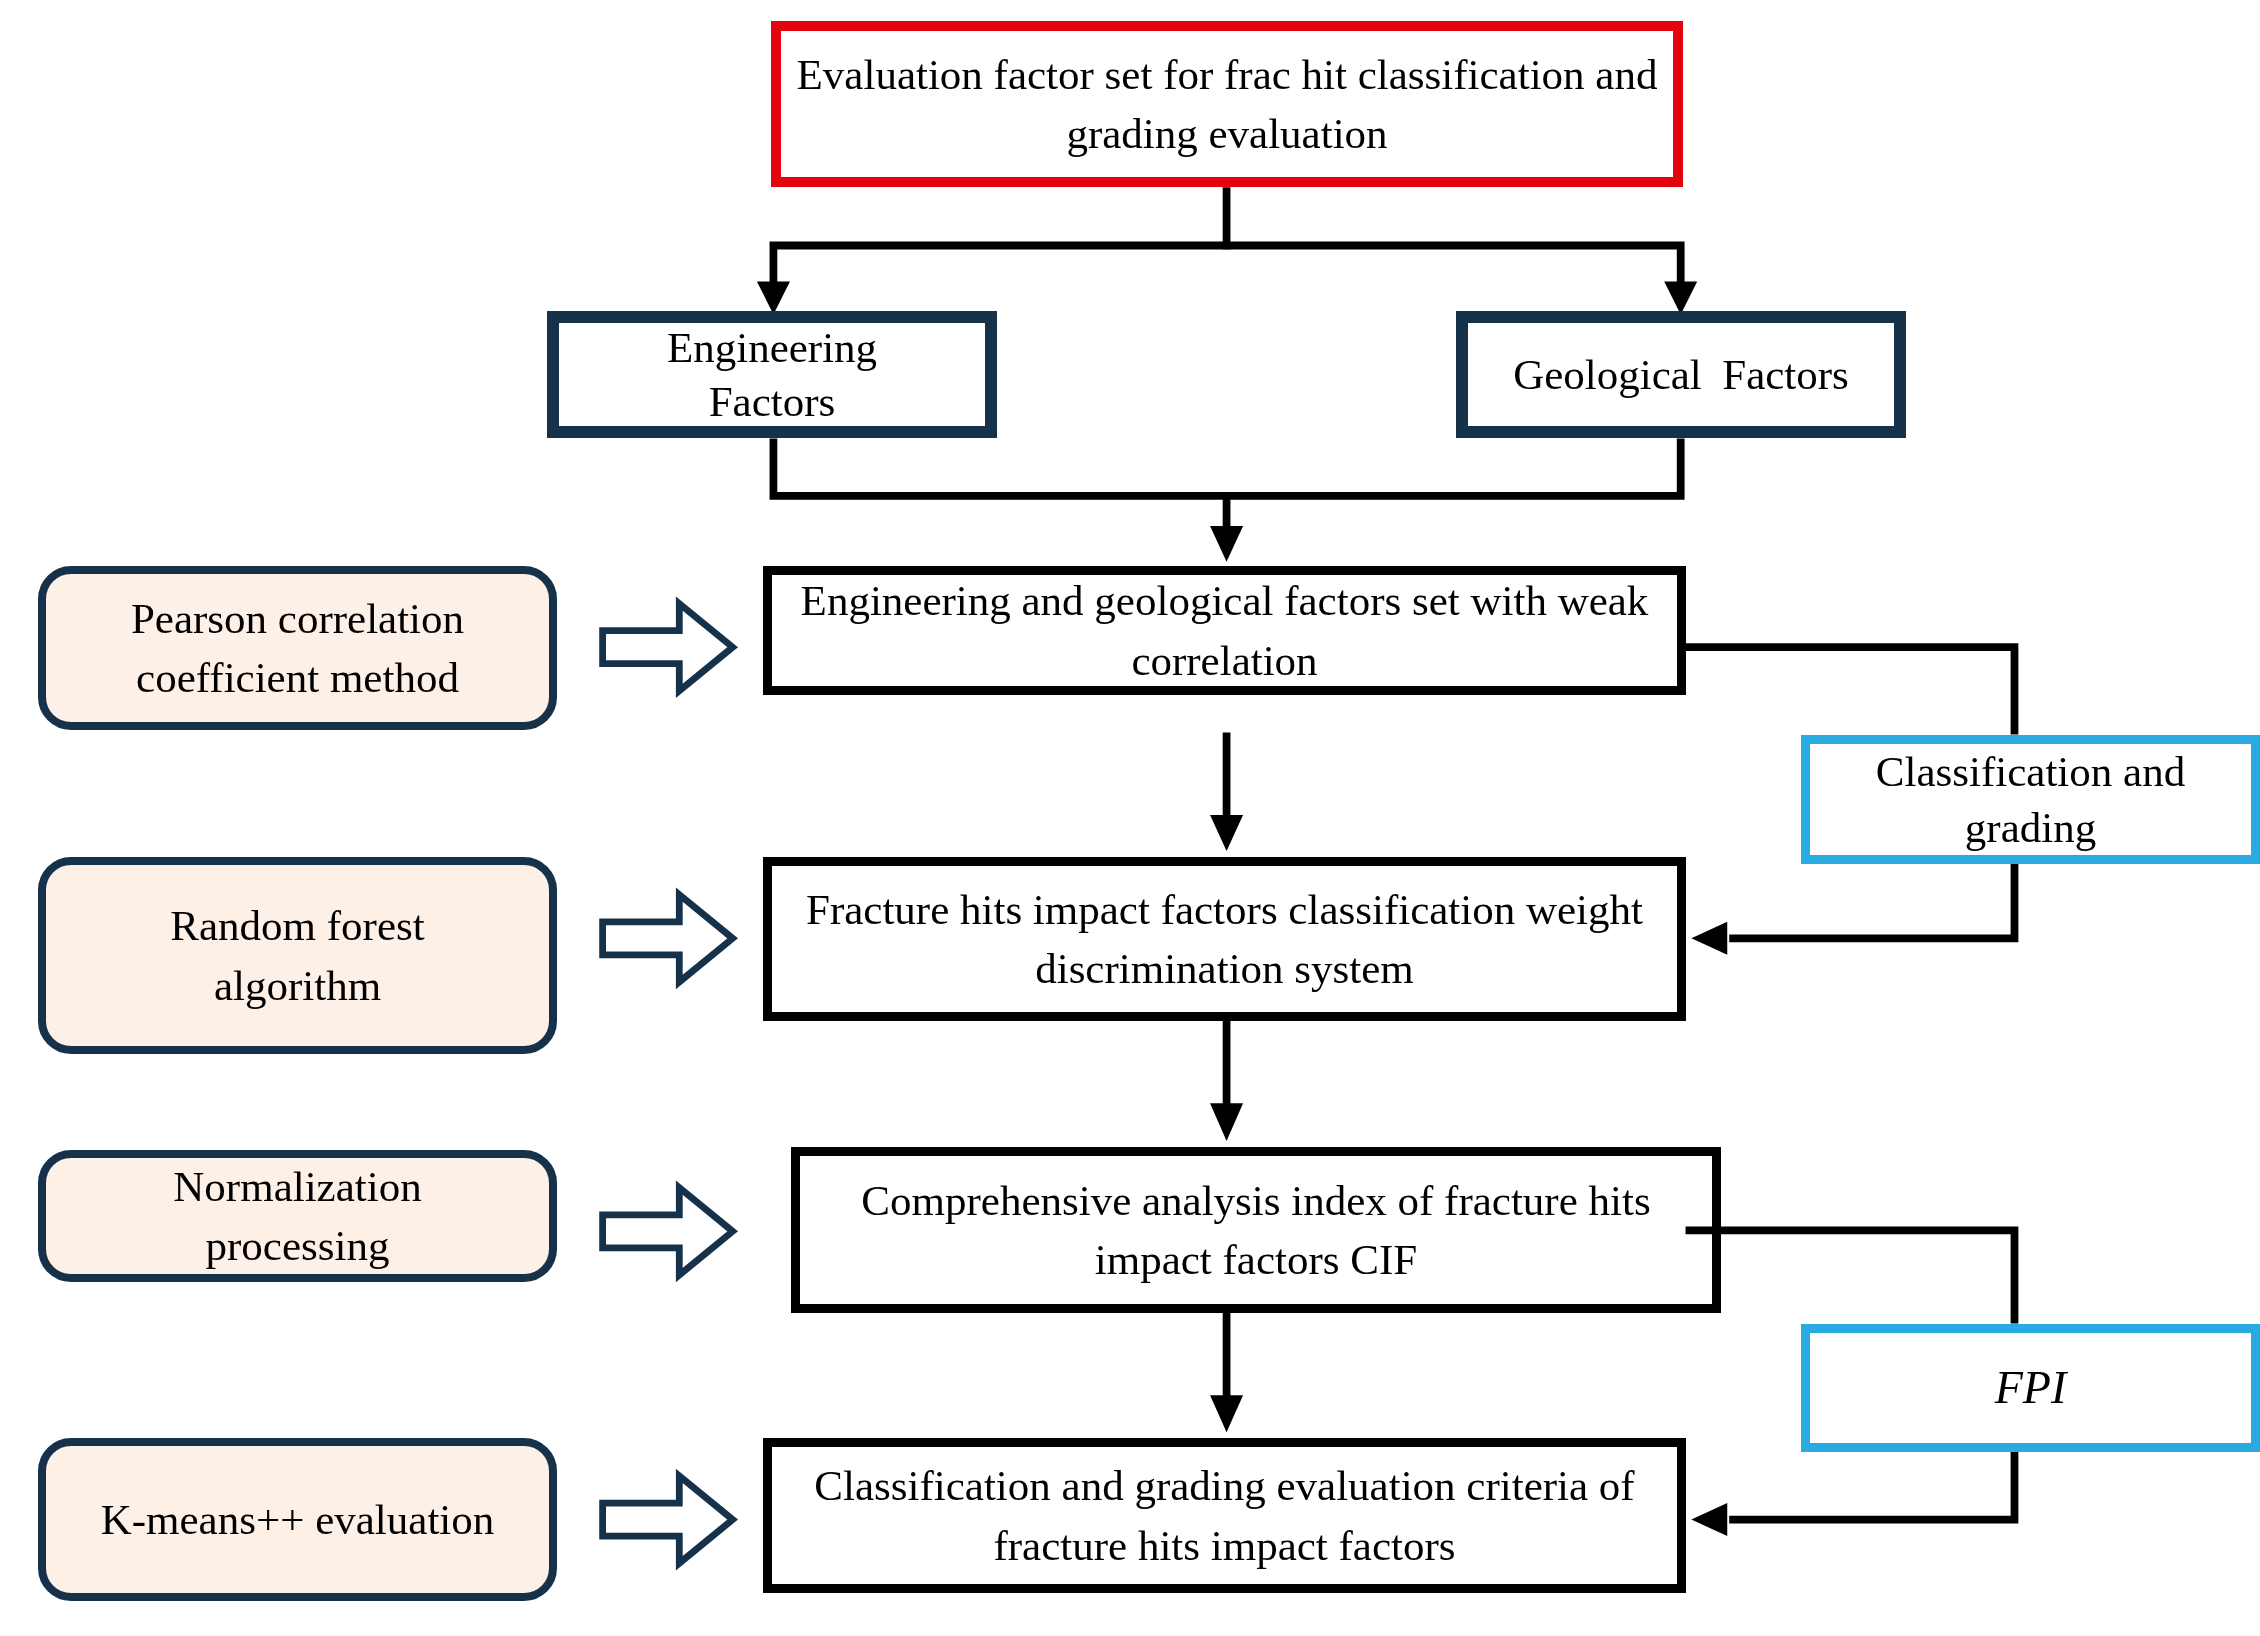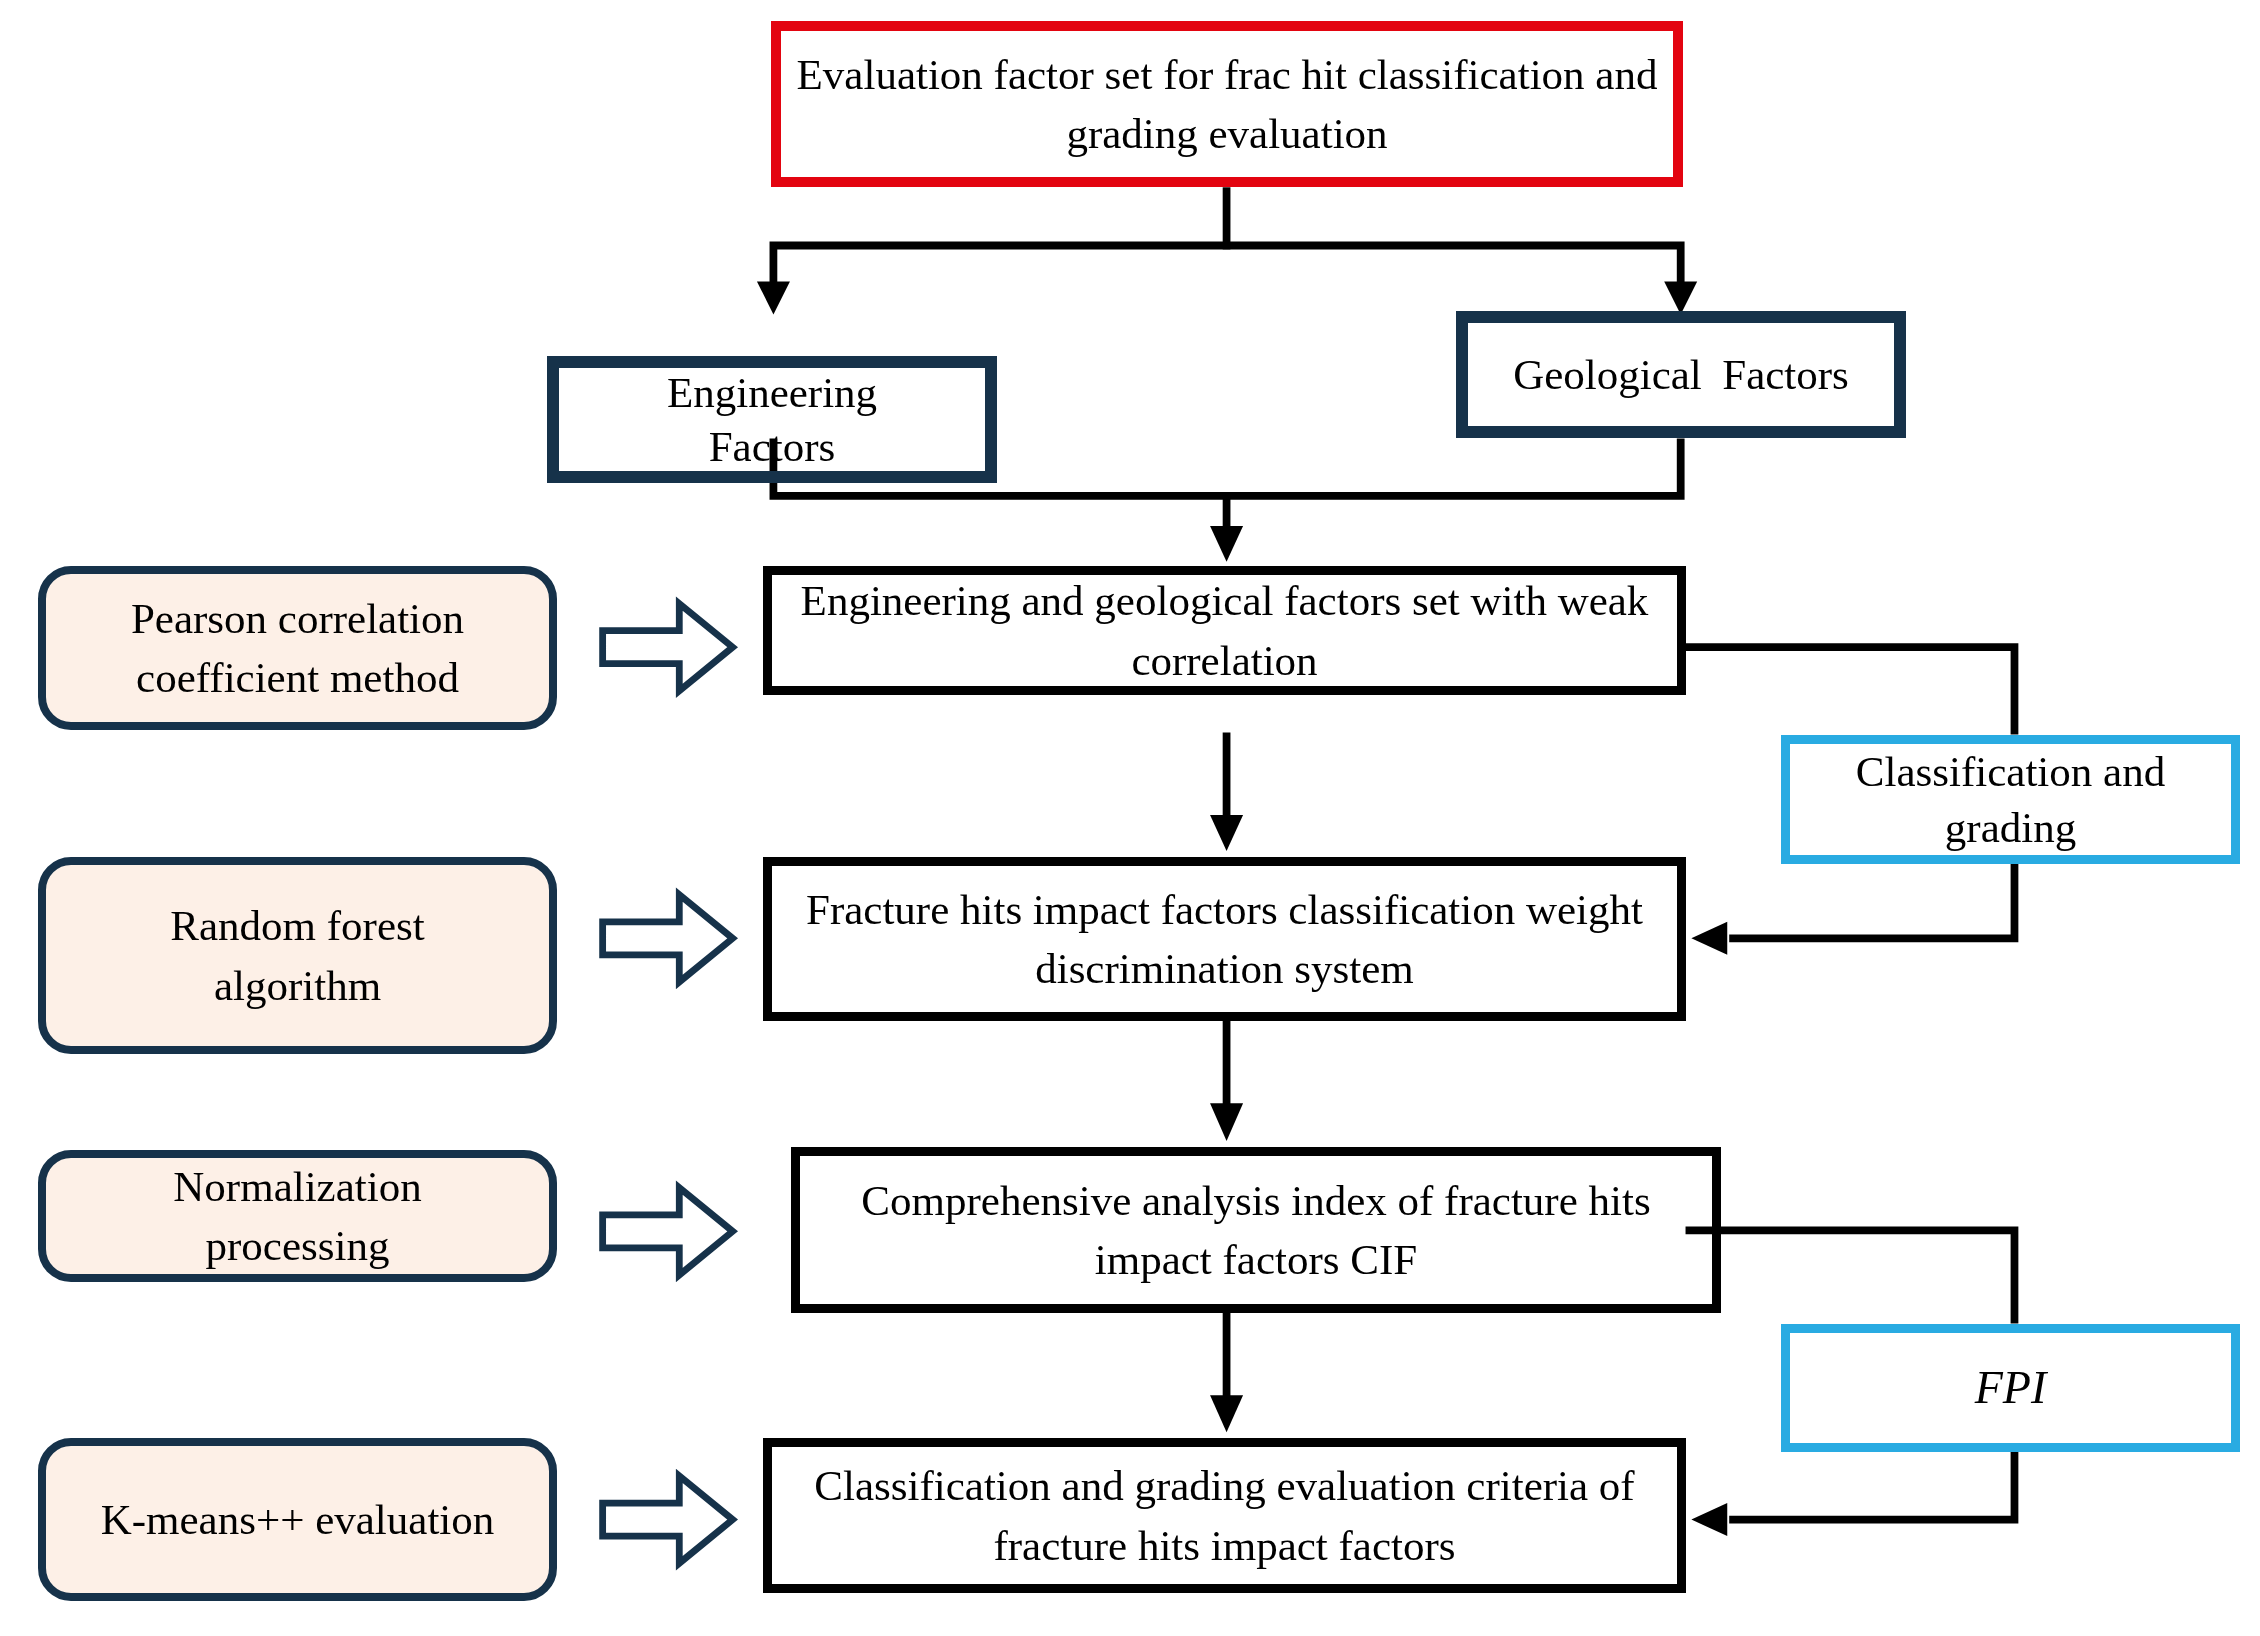--- a/index.html
+++ b/index.html
@@ -35,20 +35,21 @@
     background:var(--c-cream,#fdf0e7);
     padding:1px 41px;
   }
   .process-box{
     border:9.7px solid var(--c-line,#000);
     padding:0 21.3px;
   }
   .cyan-box{
     border:9.7px solid var(--c-cyan,#29abe2);
     padding:0 31px;
+    margin-left:20px;
   }
   .fpi{font-style:italic;font-size:46px;}
   svg.overlay{
     position:absolute;left:0;top:0;
     pointer-events:none;
   }
   .connector{stroke:var(--c-line,#000);stroke-width:8;fill:none;stroke-linejoin:miter;}
   .arrowhead{fill:var(--c-line,#000);stroke:none;}
   .block-arrow{fill:#ffffff;stroke:var(--c-navy,#16324a);stroke-width:7;stroke-linejoin:miter;}
 </style>
@@ -86,21 +87,21 @@
     <polygon class="arrowhead" points="1780,1549 1780,1583 1743,1566"></polygon>
 
     <path class="block-arrow" d="M621,650 H700 V622 L755,667 L700,712 V684 H621 Z"></path>
     <path class="block-arrow" d="M621,950 H700 V922 L755,967 L700,1012 V984 H621 Z"></path>
     <path class="block-arrow" d="M621,1252 H700 V1224 L755,1269 L700,1314 V1286 H621 Z"></path>
     <path class="block-arrow" d="M621,1549 H700 V1521 L755,1566 L700,1611 V1583 H621 Z"></path>
   </svg>
 
   <div class="box title-box" style="left:771px;top:21.3px;width:912px;height:166px;">Evaluation factor set for frac hit classification and grading evaluation</div>
 
-  <div class="box factor-box eng" style="left:547px;top:311px;width:450px;height:127px;margin-top:45px;">Engineering Factors</div>
+  <div class="box factor-box eng" style="left:547px;top:311px;width:450px;height:127px;">Engineering Factors</div>
   <div class="box factor-box geo" style="left:1456px;top:311px;width:450px;height:127px;">Geological Factors</div>
 
   <div class="box method-box" style="left:38px;top:566px;width:519px;height:164px;">Pearson correlation coefficient method</div>
   <div class="box method-box" style="left:38px;top:857px;width:519px;height:197px;">Random forest algorithm</div>
   <div class="box method-box" style="left:38px;top:1150px;width:519px;height:132px;">Normalization processing</div>
   <div class="box method-box" style="left:38px;top:1438px;width:519px;height:163px;">K-means++ evaluation</div>
 
   <div class="box process-box" style="left:763px;top:566px;width:923px;height:129px;">Engineering and geological factors set with weak correlation</div>
   <div class="box process-box" style="left:763px;top:857px;width:923px;height:164px;">Fracture hits impact factors classification weight discrimination system</div>
   <div class="box process-box" style="left:763px;top:1147px;width:930px;height:166px;margin-left:28px;">Comprehensive analysis index of fracture hits impact factors CIF</div>

